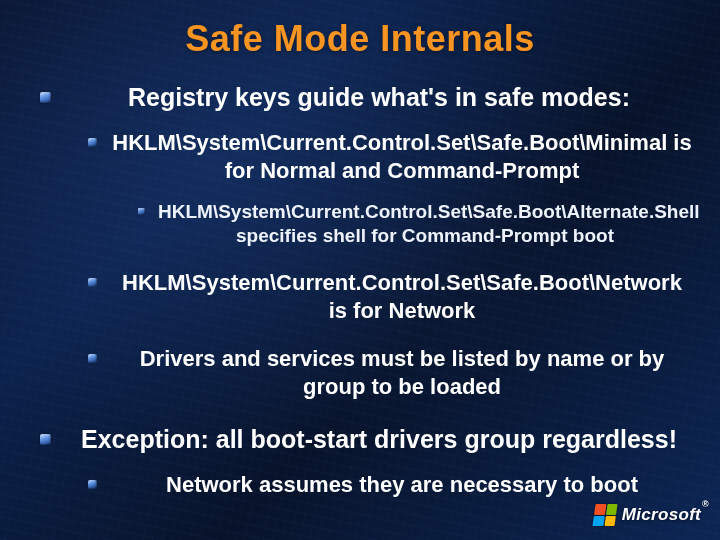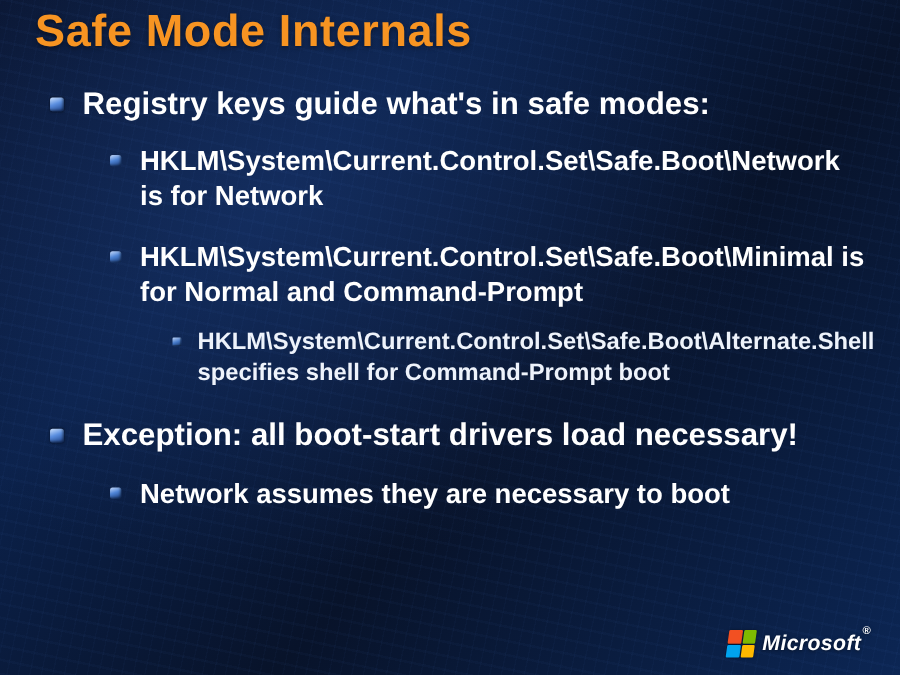--- a/index.html
+++ b/index.html
@@ -18,21 +18,22 @@
     content: "";
     position: absolute; inset: 0;
     background:
       repeating-linear-gradient(12deg, rgba(80,130,220,0.035) 0 2px, rgba(0,0,0,0) 2px 11px),
       repeating-linear-gradient(102deg, rgba(80,130,220,0.03) 0 1px, rgba(0,0,0,0) 1px 9px);
     pointer-events: none;
   }
   .slide {
     position: relative;
     width: 100%; height: 100%;
-    padding: 4px 28px 0 28px;
+    padding: 18px 28px 0 28px;
+    text-align: center;
   }
   .title {
     font-size: 36px;
     font-weight: 700;
     color: #f79422;
     letter-spacing: 0.5px;
     margin-bottom: 22px;
     text-shadow: 0 1px 4px rgba(0,0,0,0.4);
   }
 
@@ -93,21 +94,21 @@
     position: absolute;
     left: 0; top: 8px;
     width: 7px; height: 7px;
     background: linear-gradient(160deg, #c0d5f7 0%, #477bca 50%, #123168 100%);
     border-radius: 1px;
     box-shadow: inset -1px -1px 1px rgba(0,0,0,0.4);
   }
 
   .footer {
     position: absolute;
-    right: 24px; bottom: 14px;
+    right: 12px; bottom: 14px;
     display: flex; align-items: center; gap: 6px;
   }
   .ms-logo {
     width: 22px; height: 22px;
     position: relative;
   }
   .ms-logo .flag {
     position: absolute; inset: 0;
     display: grid;
     grid-template-columns: 1fr 1fr;
@@ -138,38 +139,41 @@
 
   <h1 class="title">Safe Mode Internals</h1>
 
   <ul class="lvl1">
 
     <li>
       <span>Registry keys guide what's in safe modes:</span>
 
       <ul class="lvl2">
         <li>
-          <span>HKLM\System\Current.Control.Set\Safe.Boot\Network is for Network</span>
-        </li>
-
-        <li>
           <span>HKLM\System\Current.Control.Set\Safe.Boot\Minimal is for Normal and Command-Prompt</span>
 
           <ul class="lvl3">
             <li>
               <span>HKLM\System\Current.Control.Set\Safe.Boot\Alternate.Shell specifies shell for Command-Prompt boot</span>
             </li>
           </ul>
         </li>
 
+        <li>
+          <span>HKLM\System\Current.Control.Set\Safe.Boot\Network is for Network</span>
+        </li>
+
+        <li>
+          <span>Drivers and services must be listed by name or by group to be loaded</span>
+        </li>
       </ul>
     </li>
 
     <li>
-      <span>Exception: all boot-start drivers load necessary!</span>
+      <span>Exception: all boot-start drivers group regardless!</span>
 
       <ul class="lvl2">
         <li>
           <span>Network assumes they are necessary to boot</span>
         </li>
       </ul>
     </li>
 
   </ul>
 

